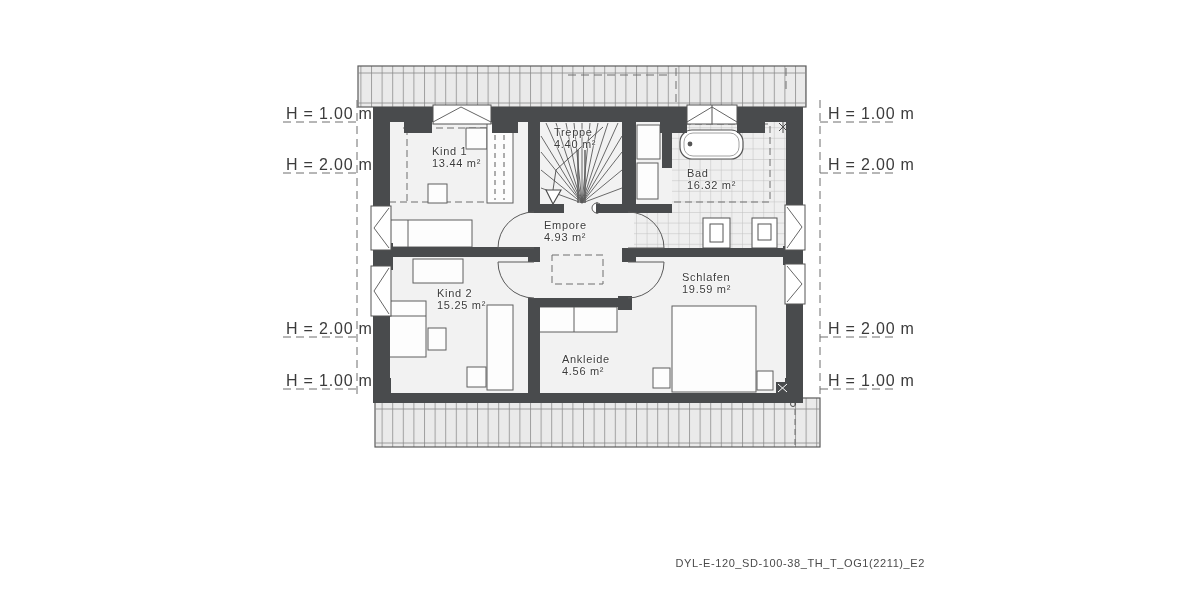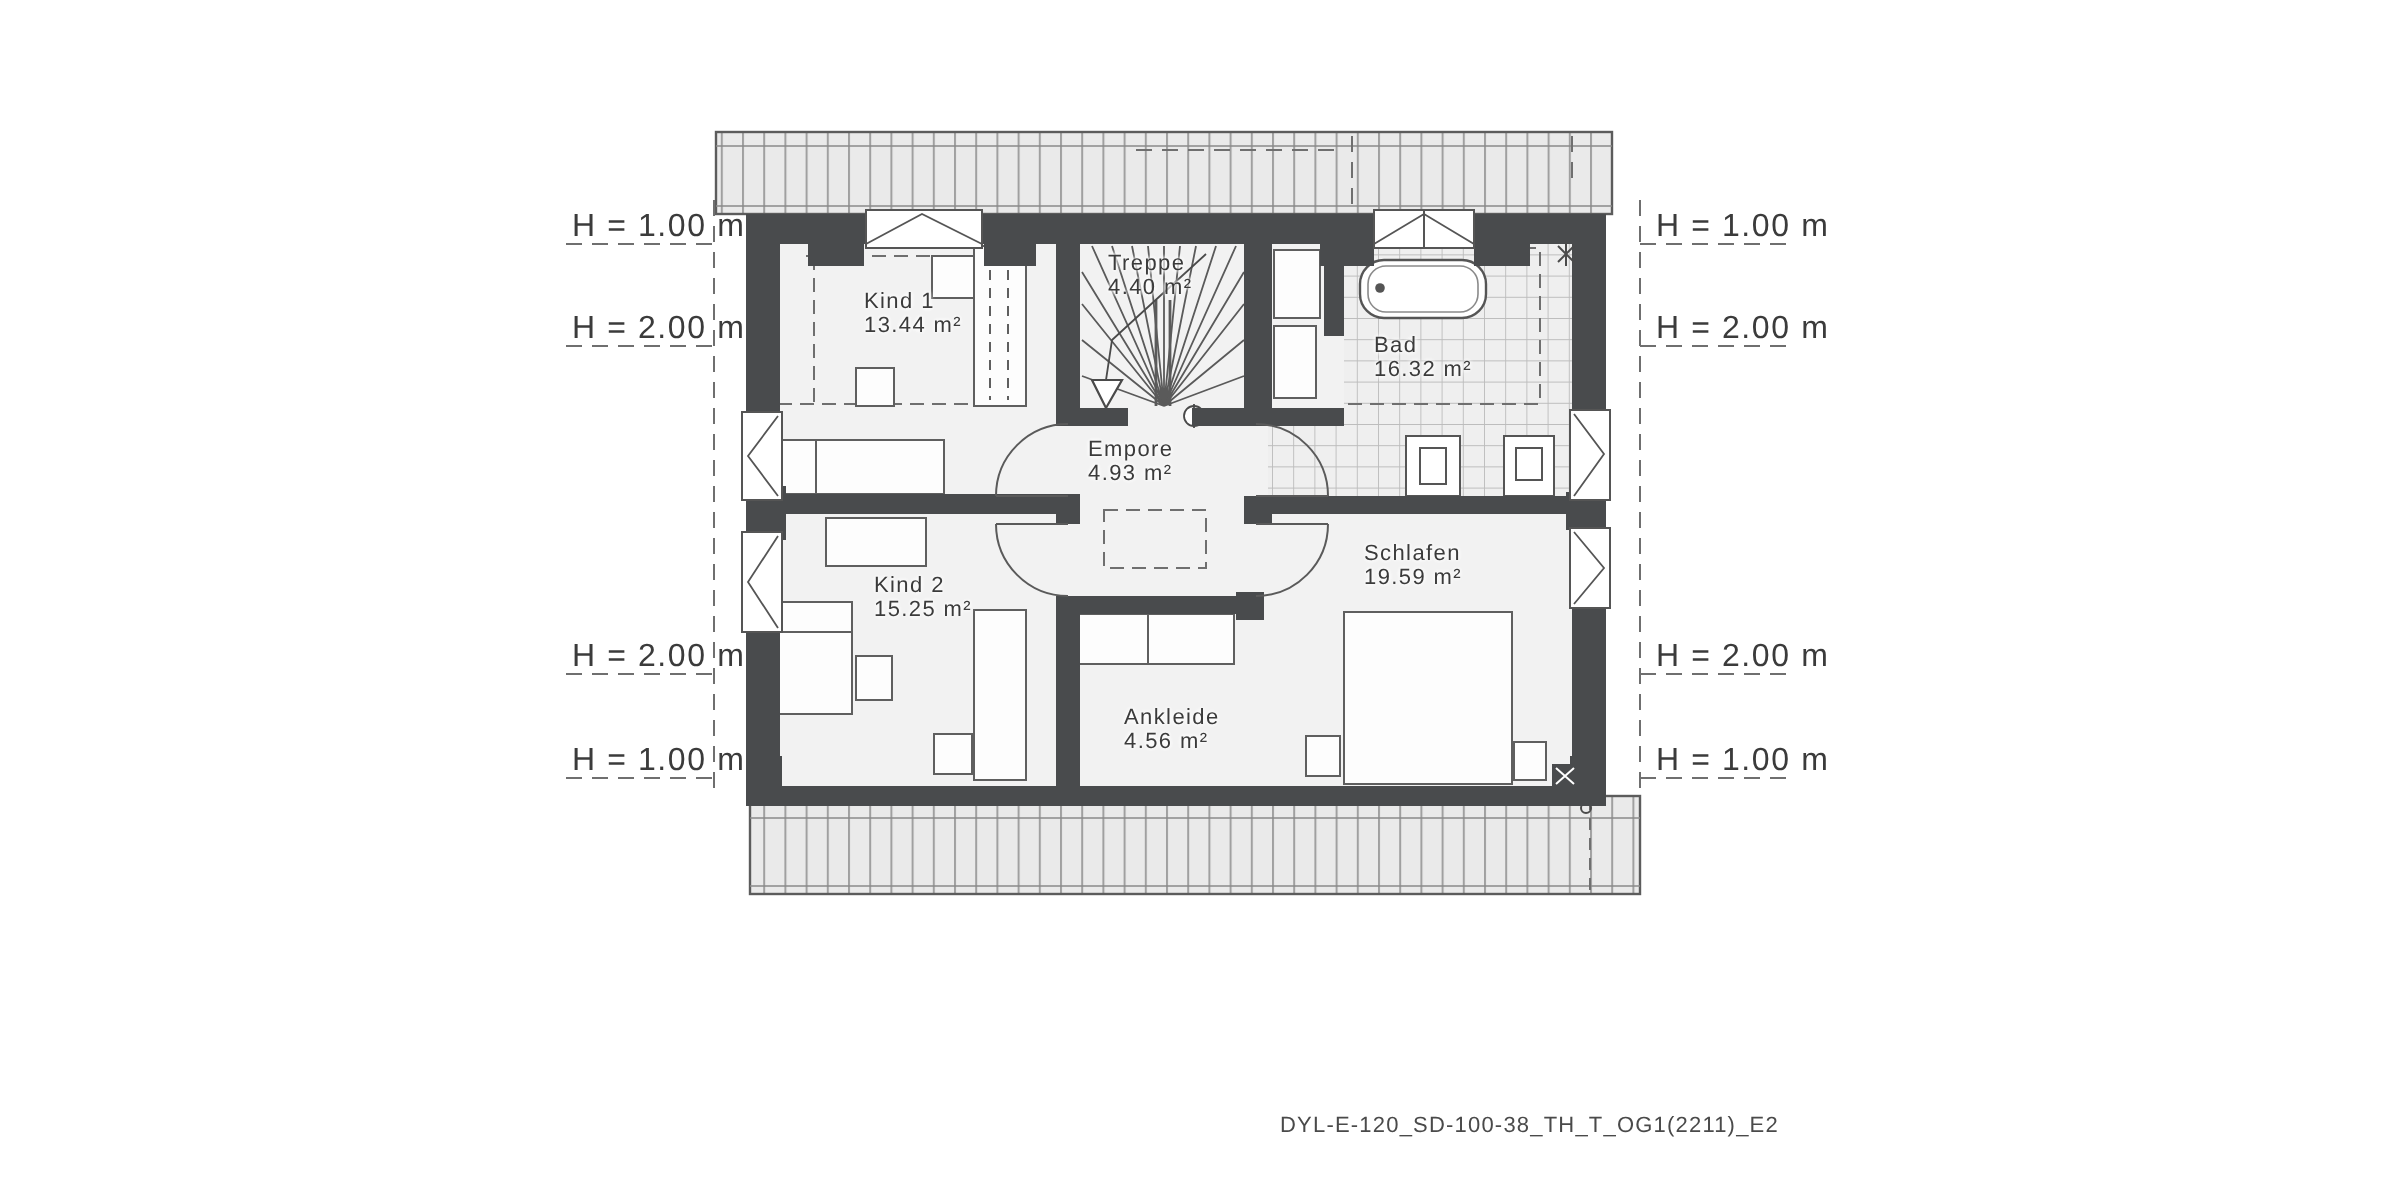--- a/index.html
+++ b/index.html
@@ -2,21 +2,21 @@
 <html><head>
 <meta charset="utf-8">
 <style>
   html,body{margin:0;padding:0;background:#ffffff;}
   #stage{position:relative;width:1200px;height:600px;background:#ffffff;overflow:hidden;
          font-family:"Liberation Sans",sans-serif;}
   #plan-svg{position:absolute;left:0;top:0;}
   .lbl{position:absolute;color:#3b3b3b;font-size:11px;line-height:12px;letter-spacing:0.7px;
        white-space:nowrap;text-shadow:0 0 2px #fff,0 0 2px #fff,0 0 3px #fff;}
   .hmark{position:absolute;color:#3b3b3b;font-size:16px;letter-spacing:0.8px;white-space:nowrap;}
-  .code{position:absolute;left:640px;top:557px;width:285px;text-align:left;color:#4a4a4a;
+  .code{position:absolute;left:640px;top:557px;width:285px;text-align:right;color:#4a4a4a;
         font-size:11px;letter-spacing:0.6px;white-space:nowrap;}
 </style>
 </head>
 <body>
 
 <div id="stage">
 
 <svg id="plan-svg" width="1200" height="600" viewBox="0 0 1200 600">
   <defs>
     <pattern id="hatchV" width="10.6" height="10" patternUnits="userSpaceOnUse">

